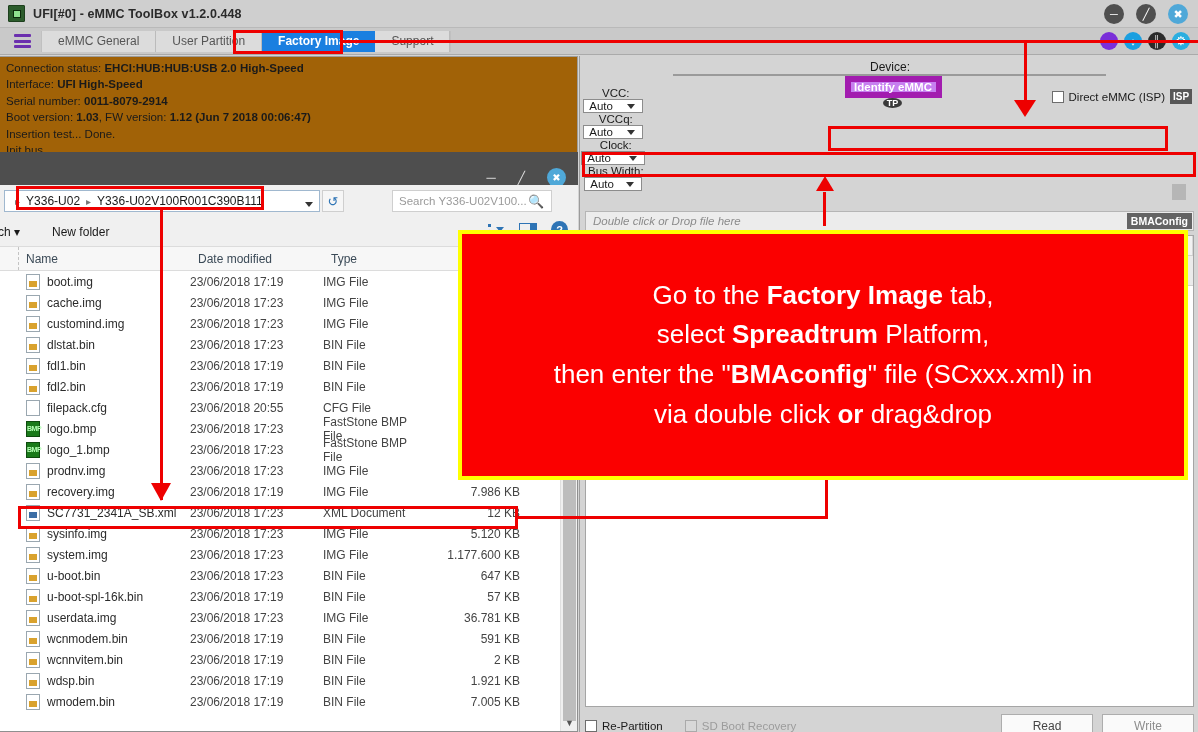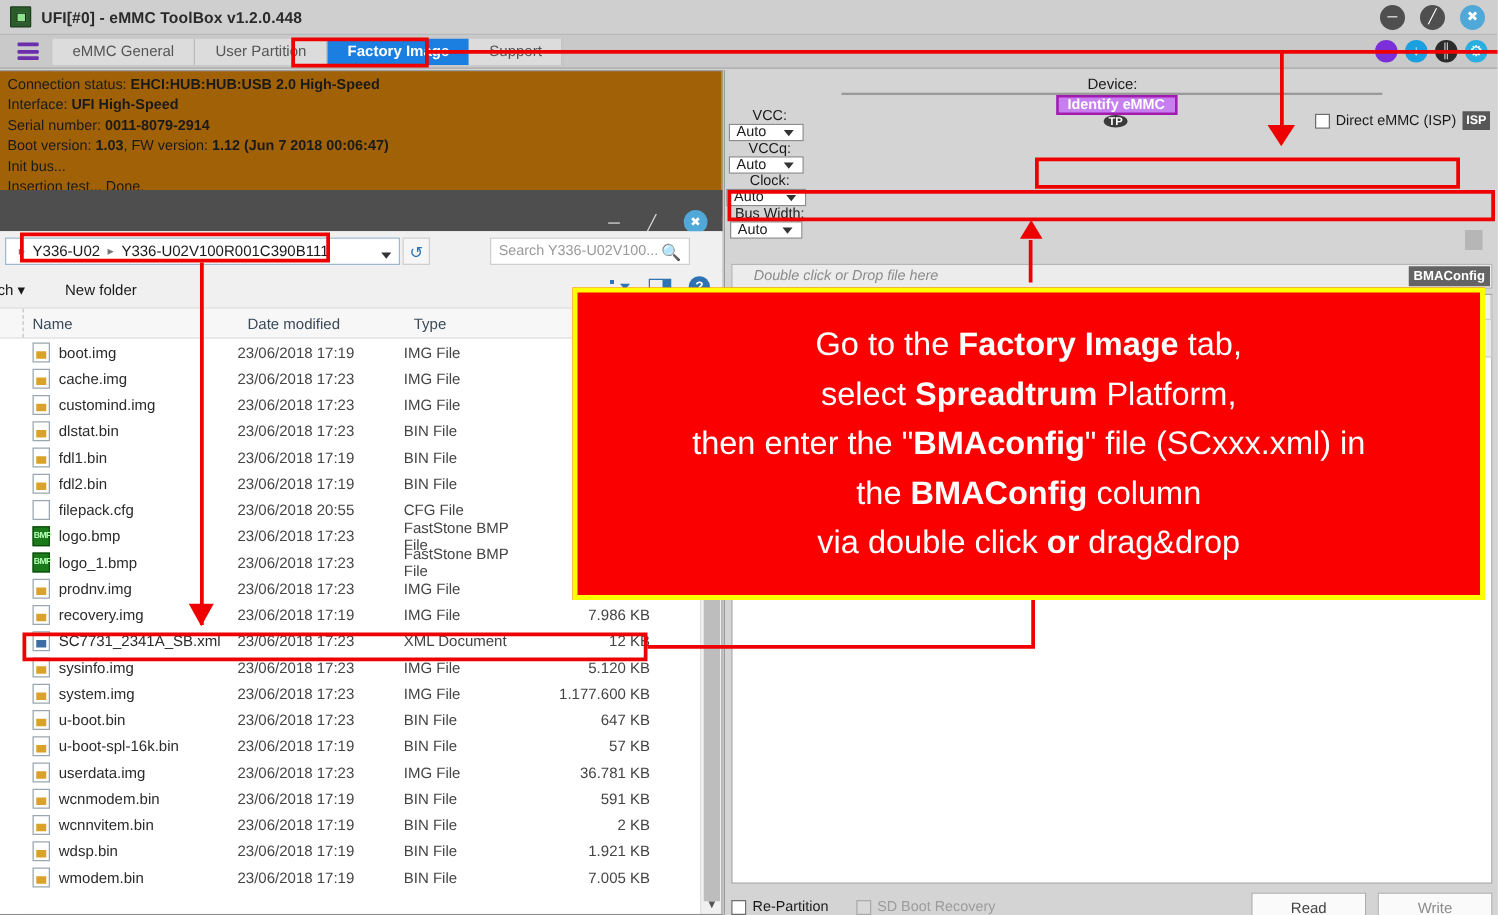--- a/index.html
+++ b/index.html
@@ -46,21 +46,21 @@
   #logpanel b{font-weight:bold;}
 
   
   #devicearea{position:absolute;left:579px;top:56px;width:619px;height:676px;background:#d4d4d4;
     border-left:1px solid #9c9c9c;}
   .dev-row{display:flex;align-items:center;flex-direction:column;}
   #dev-label{font-size:12px;margin-left:6px;margin-right:5px;}
   #dev-value{flex:1;height:21px;background:#fff;border:1px solid #9a9a9a;display:flex;align-items:center;
     padding:0 4px;font-size:11.5px;font-weight:bold;color:#009900;white-space:nowrap;overflow:hidden;}
   #dev-value .bga{color:#c000c0;}
-  #identify-btn{margin-left:7px;width:97px;height:22px;background:#c77ff0;border:2px solid #a21caf;
+  #identify-btn{margin-left:7px;width:97px;height:22px;background:#c77ff0;border:6px solid #a21caf;
     color:#fff;font-weight:bold;font-size:11.5px;display:flex;align-items:center;justify-content:center;}
   #tp-badge{margin-left:6px;width:19px;height:19px;border-radius:50%;background:#3a3a3a;color:#fff;
     font-size:9px;font-weight:bold;display:flex;align-items:center;justify-content:center;}
   .sel-label{font-size:11.5px;margin-left:8px;margin-right:3px;}
   .mini-select{height:20px;border:1px solid #8c8c8c;background:#fff;font-size:11.5px;
     display:flex;align-items:center;padding:0 2px 0 5px;position:relative;}
   .mini-select .cv{flex:1;}
   .caret{width:0;height:0;border-left:4px solid transparent;border-right:4px solid transparent;
     border-top:5px solid #333;margin:0 5px;}
   #isp-row{position:absolute;right:6px;top:33px;display:flex;align-items:center;}
@@ -73,21 +73,21 @@
   #vendor-row{position:absolute;left:246px;top:128px;width:340px;height:22px;display:flex;align-items:center;
     background:#fff;border:1px solid #9a9a9a;}
   #vendor-label{font-size:11.5px;padding:0 5px;background:#d4d4d4;height:100%;display:flex;align-items:center;
     border-right:1px solid #ccc;}
   #vendor-value{flex:1;font-size:12px;font-weight:bold;padding-left:6px;}
   #vendor-folder{position:absolute;left:592px;top:128px;width:14px;height:16px;background:#b6b6b6;}
 
   
   #bma-row{position:absolute;left:5px;top:155px;width:609px;height:20px;background:#ececec;
     border:1px solid #b5b5b5;display:flex;align-items:center;}
-  #bma-placeholder{flex:1;font-size:11.5px;font-style:italic;color:#8b8b8b;padding-left:7px;margin-left:10px;}
+  #bma-placeholder{flex:1;font-size:11.5px;font-style:italic;color:#8b8b8b;padding-left:7px;}
   #bma-tag{background:#646464;color:#fff;font-size:10.5px;font-weight:bold;padding:2px 4px;margin-right:1px;}
 
   
   #ptable{position:absolute;left:5px;top:179px;width:609px;height:472px;background:#fff;border:1px solid #a5a5a5;}
   #ptable-head{height:20px;background:#f2f2f2;border-bottom:1px solid #cfcfcf;display:flex;align-items:center;font-size:11.5px;}
   .pth{border-right:1px solid #d6d6d6;height:100%;display:flex;align-items:center;padding-left:6px;color:#333;}
   #ptable-body{height:30px;background:#ebebeb;border-bottom:1px solid #d0d0d0;display:flex;}
   #ptable-body .pcell{border-right:1px solid #dcdcdc;height:100%;}
 
   
@@ -220,22 +220,22 @@
       <span style="width:18px;height:18px;border-radius:50%;background:#2b2b2b;display:flex;align-items:center;justify-content:center;color:#ddd;font-size:11px;">║</span>
       <span style="width:18px;height:18px;border-radius:50%;background:#2aaee0;display:flex;align-items:center;justify-content:center;color:#fff;font-size:12px;">⚙</span>
     </div>
   </div>
 
   <div id="logpanel">
     <div>Connection status: <b>EHCI:HUB:HUB:USB 2.0 High-Speed</b></div>
     <div>Interface: <b>UFI High-Speed</b></div>
     <div>Serial number: <b>0011-8079-2914</b></div>
     <div> Boot version: <b>1.03</b>, FW version: <b>1.12 (Jun  7 2018 00:06:47)</b></div>
+    <div>Insertion test... Done.</div>
     <div>Init bus...</div>
-    <div>Insertion test... Done.</div>
     <div>VCC: <b>3.3 V</b>, VCCQ: <b>3.0 V</b></div>
 
   </div>
 
   <div id="devicearea">
 
     <div class="dev-row" style="position:absolute;left:0;top:4px;width:619px;height:23px;">
       <span id="dev-label">Device:</span>
       <span id="dev-value">
         <span>[SAMSUNG] moviNAND KMK5X000YM-B314/4GB+LPDDR2 6Gb(x32)</span>
@@ -583,15 +583,14 @@
 <div class="anno" id="anno-crumb-arrow"></div>
 
 <div class="anno rbox" id="anno-file-box"></div>
 <div class="anno rline" id="anno-file-line"></div>
 <div class="anno rline" id="anno-file-up"></div>
 
 <div class="anno" id="anno-callout">
   <div>Go to the <b>Factory Image</b> tab,</div>
   <div>select <b>Spreadtrum</b> Platform,</div>
   <div>then enter the "<b>BMAconfig</b>" file (SCxxx.xml) in</div>
-  <div>the <b>BMAConfig</b> column</div>
   <div>via double click <b>or</b> drag&amp;drop</div>
 </div>
 
 </body></html>

